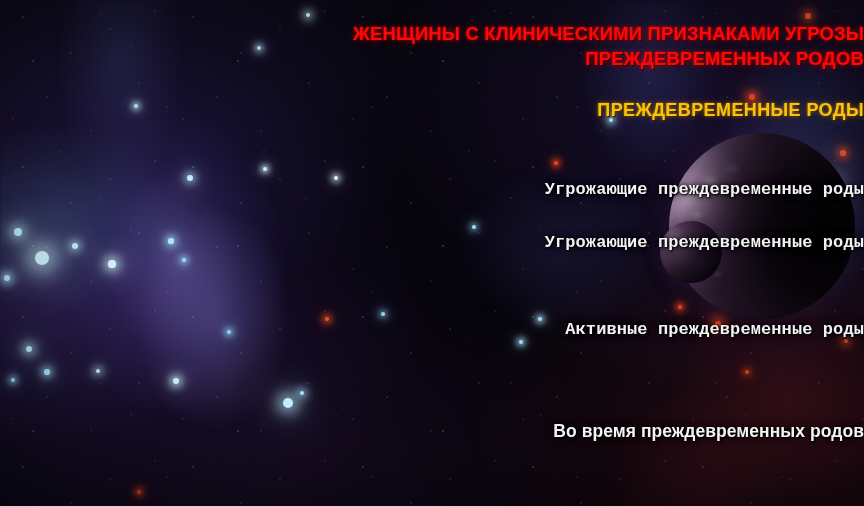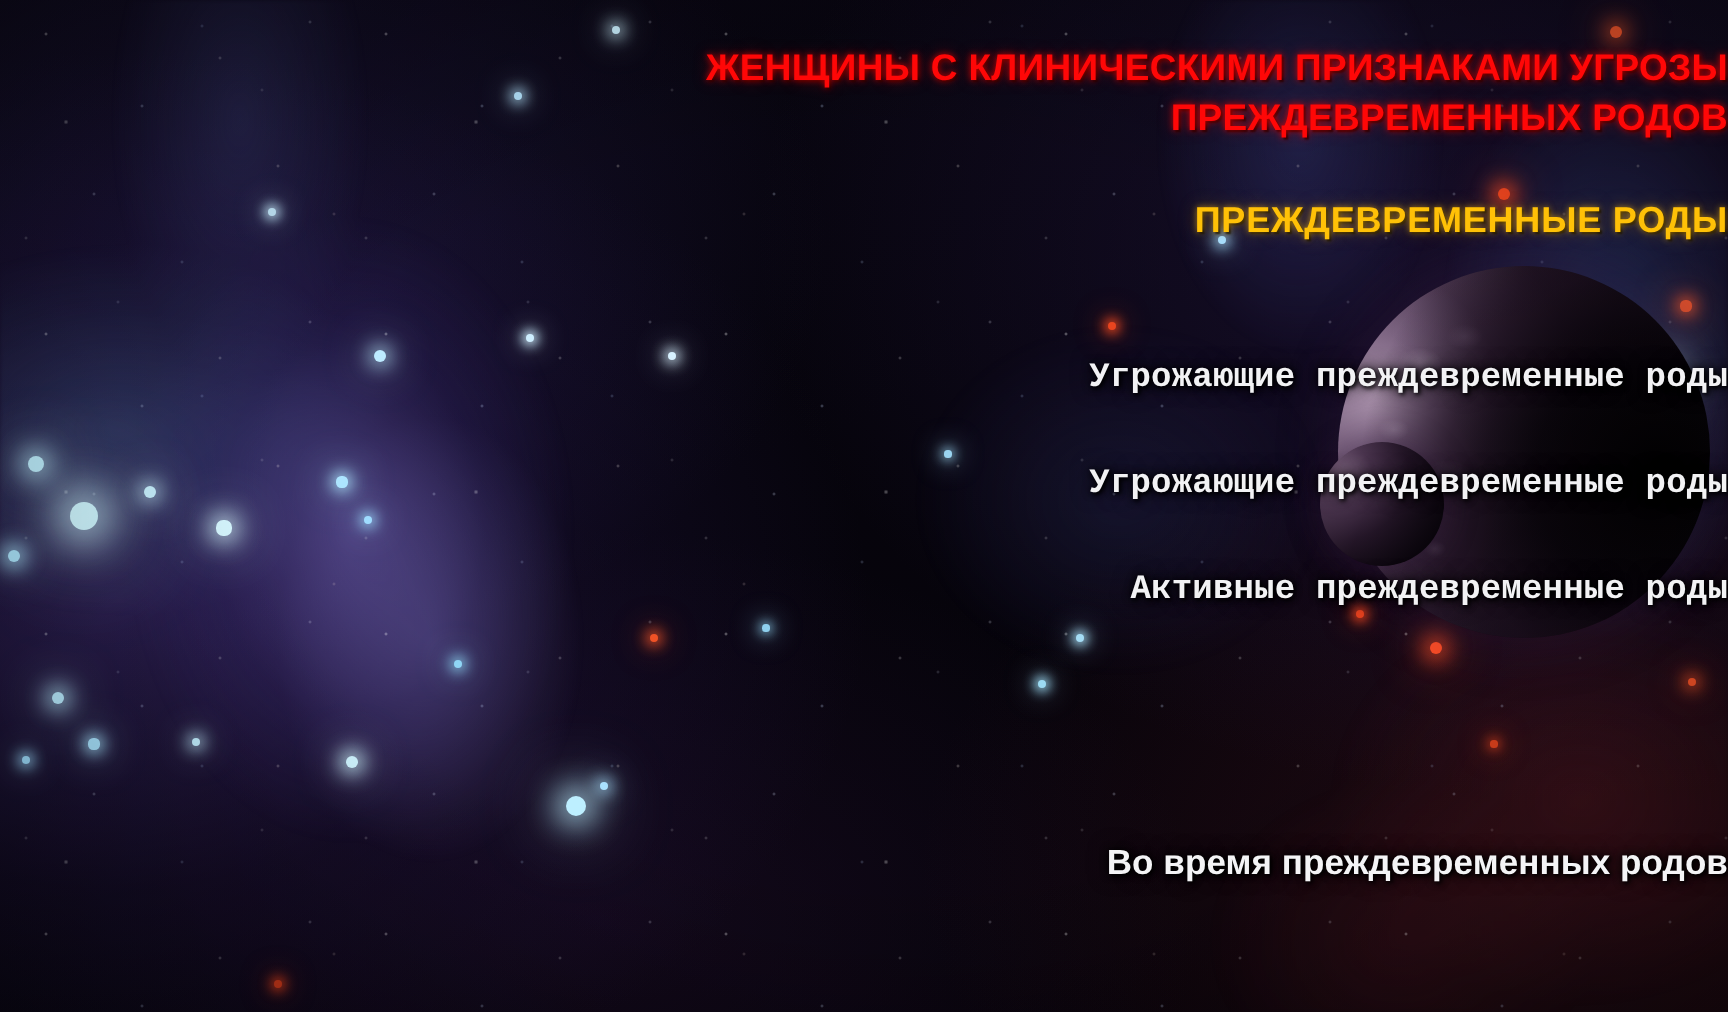--- a/index.html
+++ b/index.html
@@ -198,21 +198,21 @@
     height: 53px;
     line-height: 1;
     text-shadow:
       0 0 4px rgba(0,0,0,0.95),
       0 0 10px rgba(0,0,0,0.8),
       1px 1px 2px rgba(0,0,0,0.95);
   }
   
   .list-item.li-0 { margin-left: 10px; }
   .list-item.li-1 { margin-left: 8px; }
-  .list-item.li-2 { margin-left: 2px; }
+  .list-item.li-2 { margin-left: 2px; margin-top: 34px; }
   .list-item.li-3 { margin-left: 0px; }
 
   .footer-block {
     position: absolute;
     left: 0;
     right: 0;
     top: 418px;
   }
   .footer-line {
     color: #f4f4f6;

